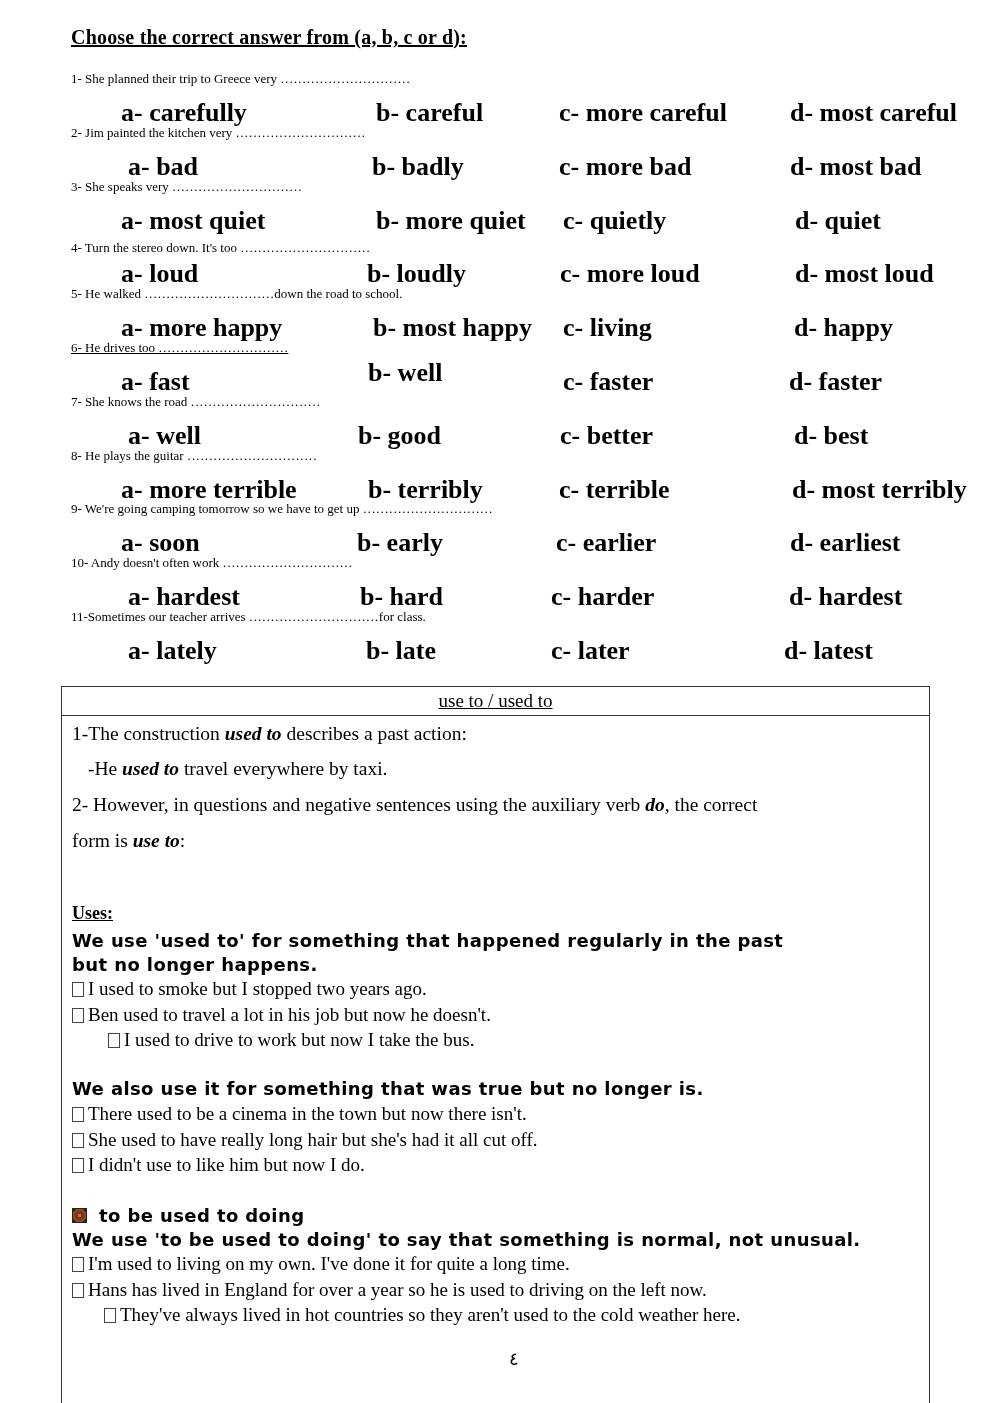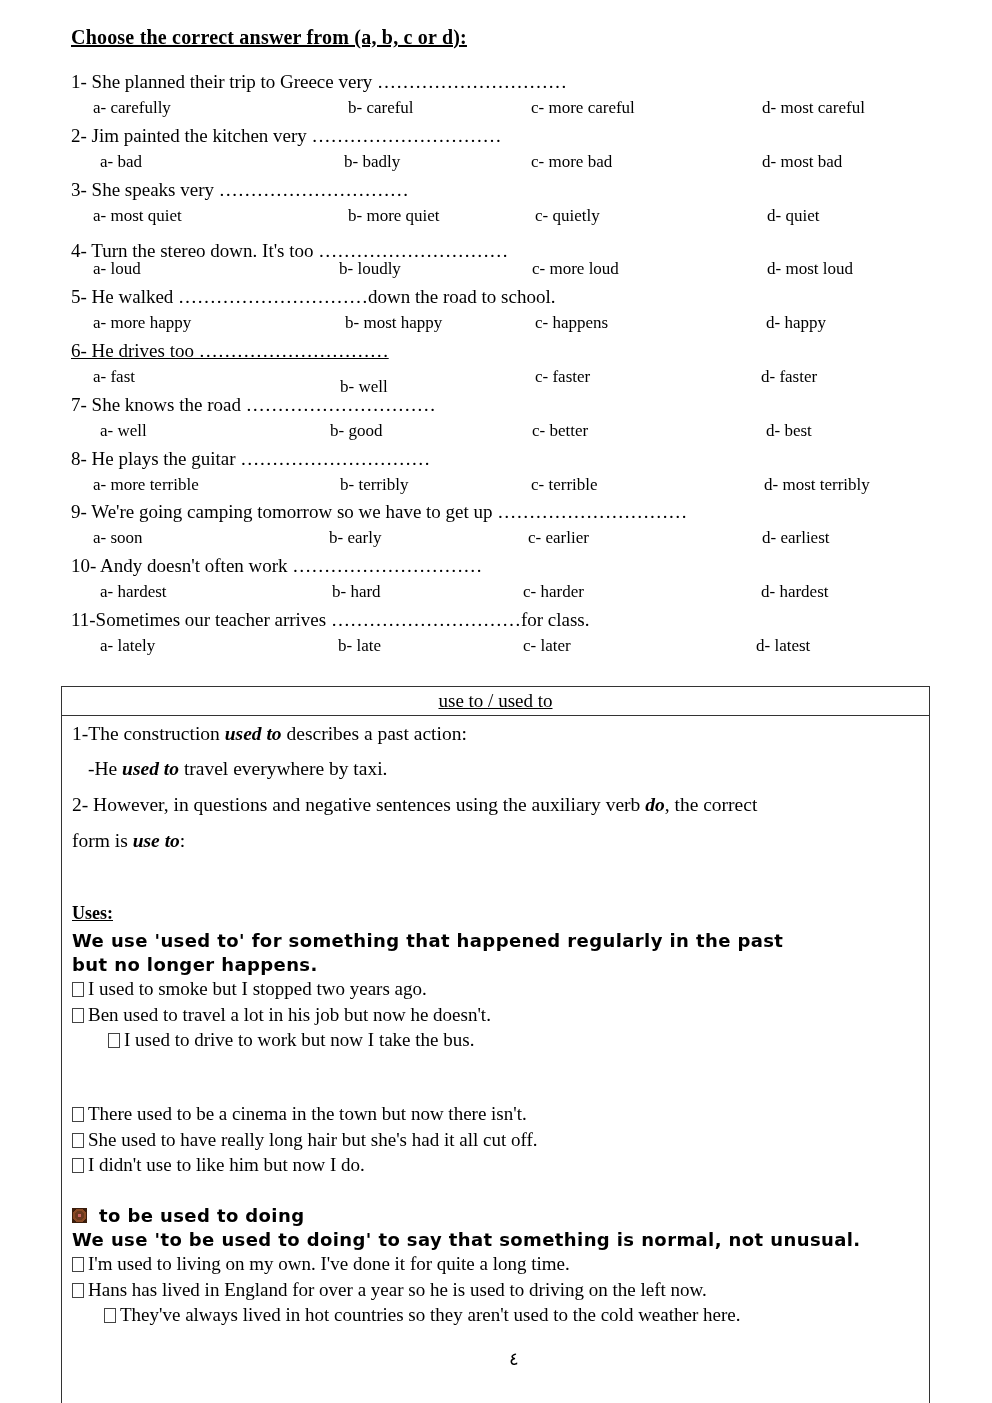--- a/index.html
+++ b/index.html
@@ -5,22 +5,22 @@
   html, body { margin: 0; padding: 0; background: #ffffff; }
   body {
     width: 992px; height: 1403px; position: relative; overflow: hidden;
     font-family: "Liberation Serif", "DejaVu Serif", serif; color: #000;
   }
   .title {
     position: absolute; left: 71px; top: 26px;
     font-size: 20px; font-weight: bold; text-decoration: underline;
     letter-spacing: 0.2px;
   }
-  .q { position: absolute; left: 71px; font-size: 19px; white-space: nowrap; }
-  .opt { position: absolute; font-size: 17px; font-weight: normal; white-space: nowrap; }
+  .q { position: absolute; left: 71px; font-size: 13px; white-space: nowrap; }
+  .opt { position: absolute; font-size: 26px; font-weight: bold; white-space: nowrap; margin-left: 28px; }
 
   .box {
     position: absolute; left: 61px; top: 686px; width: 869px; height: 736px;
     border: 1.5px solid #333; box-sizing: border-box; text-decoration: underline;
   }
   .box-head {
     height: 28px; border-bottom: 1.5px solid #333; text-align: center;
     font-size: 19px; line-height: 28px;
   }
   .bl { position: absolute; left: 10px; font-size: 19.5px; white-space: nowrap; }
@@ -68,25 +68,25 @@
     <div class="opt" style="top: 205.6px; left: 535px;">c- quietly</div>
     <div class="opt" style="top: 205.6px; left: 767px;">d- quiet</div>
     <div class="q" style="top: 240px;">4- Turn the stereo down. It's too …………………………</div>
     <div class="opt" style="top: 259.4px; left: 93px;">a- loud</div>
     <div class="opt" style="top: 259.4px; left: 339px;">b- loudly</div>
     <div class="opt" style="top: 259.4px; left: 532px;">c- more loud</div>
     <div class="opt" style="top: 259.4px; left: 767px;">d- most loud</div>
     <div class="q" style="top: 286.2px;">5- He walked …………………………down the road to school.</div>
     <div class="opt" style="top: 313.2px; left: 93px;">a- more happy</div>
     <div class="opt" style="top: 313.2px; left: 345px;">b- most happy</div>
-    <div class="opt" style="top: 313.2px; left: 535px;">c- happens</div>
+    <div class="opt" style="top: 313.2px; left: 535px;">c- living</div>
     <div class="opt" style="top: 313.2px; left: 766px;">d- happy</div>
     <div class="q" style="top: 340px; text-decoration: underline;">6- He drives too …………………………</div>
     <div class="opt" style="top: 367px; left: 93px;">a- fast</div>
-    <div class="opt" style="top: 377px; left: 340px;">b- well</div>
+    <div class="opt" style="top: 358px; left: 340px;">b- well</div>
     <div class="opt" style="top: 367px; left: 535px;">c- faster</div>
     <div class="opt" style="top: 367px; left: 761px;">d- faster</div>
     <div class="q" style="top: 393.8px;">7- She knows the road …………………………</div>
     <div class="opt" style="top: 420.8px; left: 100px;">a- well</div>
     <div class="opt" style="top: 420.8px; left: 330px;">b- good</div>
     <div class="opt" style="top: 420.8px; left: 532px;">c- better</div>
     <div class="opt" style="top: 420.8px; left: 766px;">d- best</div>
     <div class="q" style="top: 447.6px;">8- He plays the guitar …………………………</div>
     <div class="opt" style="top: 474.6px; left: 93px;">a- more terrible</div>
     <div class="opt" style="top: 474.6px; left: 340px;">b- terribly</div>
@@ -127,20 +127,21 @@
 
   <div class="uses" style="top:216px">Uses:</div>
   <div class="sans" style="top:243px">We use 'used to' for something that happened regularly in the past</div>
   <div class="sans" style="top:267px">but no longer happens.</div>
   <div id="use1">
       <div class="ex" style="top: 291px;"><span class="box-glyph"></span><span>I used to smoke but I stopped two years ago.</span></div>
       <div class="ex" style="top: 316.5px;"><span class="box-glyph"></span><span>Ben used to travel a lot in his job but now he doesn't.</span></div>
       <div class="ex" style="top: 342px; margin-left: 36px;"><span class="box-glyph"></span><span>I used to drive to work but now I take the bus.</span></div>
     </div>
 
+  <div class="sans" style="top:391px">We also use it for something that was true but no longer is.</div>
   <div id="use2">
       <div class="ex" style="top: 416px;"><span class="box-glyph"></span><span>There used to be a cinema in the town but now there isn't.</span></div>
       <div class="ex" style="top: 441.5px;"><span class="box-glyph"></span><span>She used to have really long hair but she's had it all cut off.</span></div>
       <div class="ex" style="top: 467px;"><span class="box-glyph"></span><span>I didn't use to like him but now I do.</span></div>
     </div>
 
   <div class="sans" style="top:518px">
     <span class="shield"></span><span>to be used to doing</span>
   </div>
   <div class="sans" style="top:542px">We use 'to be used to doing' to say that something is normal, not unusual.</div>

